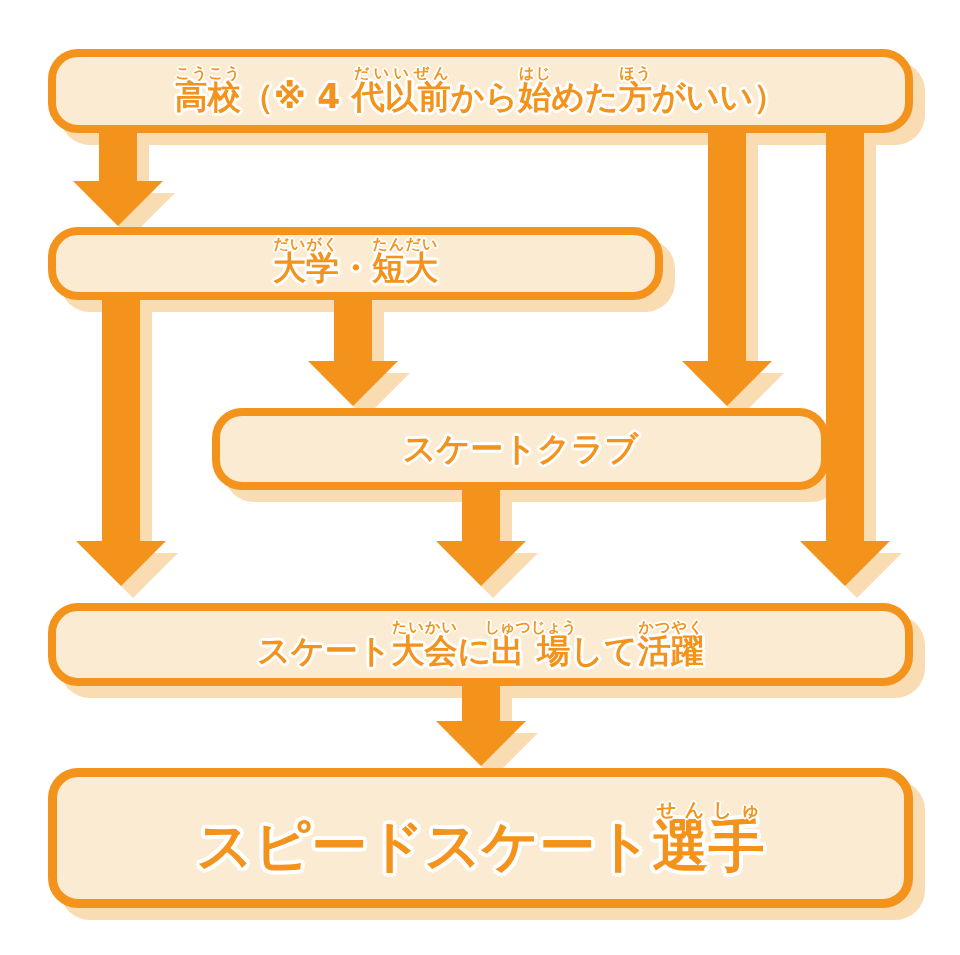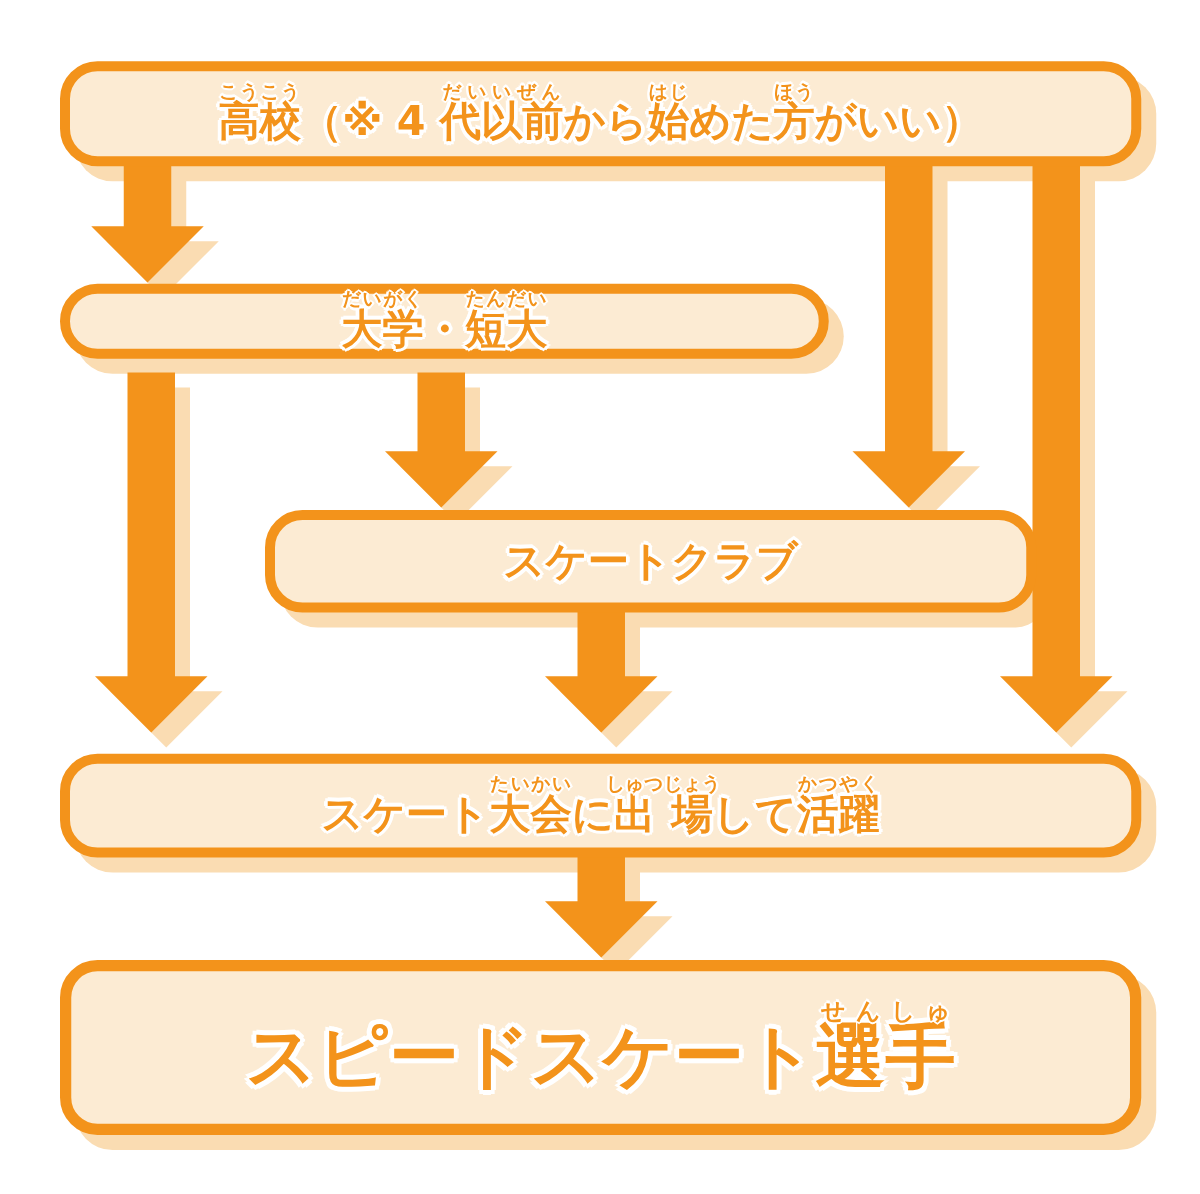--- a/index.html
+++ b/index.html
@@ -60,21 +60,21 @@
     color: var(--orange, #F3931B);
     text-shadow:
       -2px 0 0 var(--text_outline,#fff), 2px 0 0 var(--text_outline,#fff),
       0 -2px 0 var(--text_outline,#fff), 0 2px 0 var(--text_outline,#fff),
       -1px -1px 0 var(--text_outline,#fff), 1px -1px 0 var(--text_outline,#fff),
       -1px 1px 0 var(--text_outline,#fff), 1px 1px 0 var(--text_outline,#fff);
   }
   .flow-box.big rt { font-size: 19px; }
   
   #shadow-0, #box-0 { left: 48px;  top: 49px;  width: 865px; height: 84px; }
-  #shadow-1, #box-1 { left: 48px;  top: 227px; width: 615px; height: 60px; }
+  #shadow-1, #box-1 { left: 48px;  top: 227px; width: 615px; height: 73px; font-family: Liberation Mono, monospace; }
   #shadow-2, #box-2 { left: 173px; top: 408px; width: 617px; height: 82px; margin-left: 39px; }
   #shadow-3, #box-3 { left: 48px;  top: 603px; width: 865px; height: 83px; }
   #shadow-4, #box-4 { left: 48px;  top: 768px; width: 865px; height: 140px; }
   .box-shadow { transform: translate(12px, 12px); }
 </style>
 </head>
 <body>
 
 <div id="stage">
 

